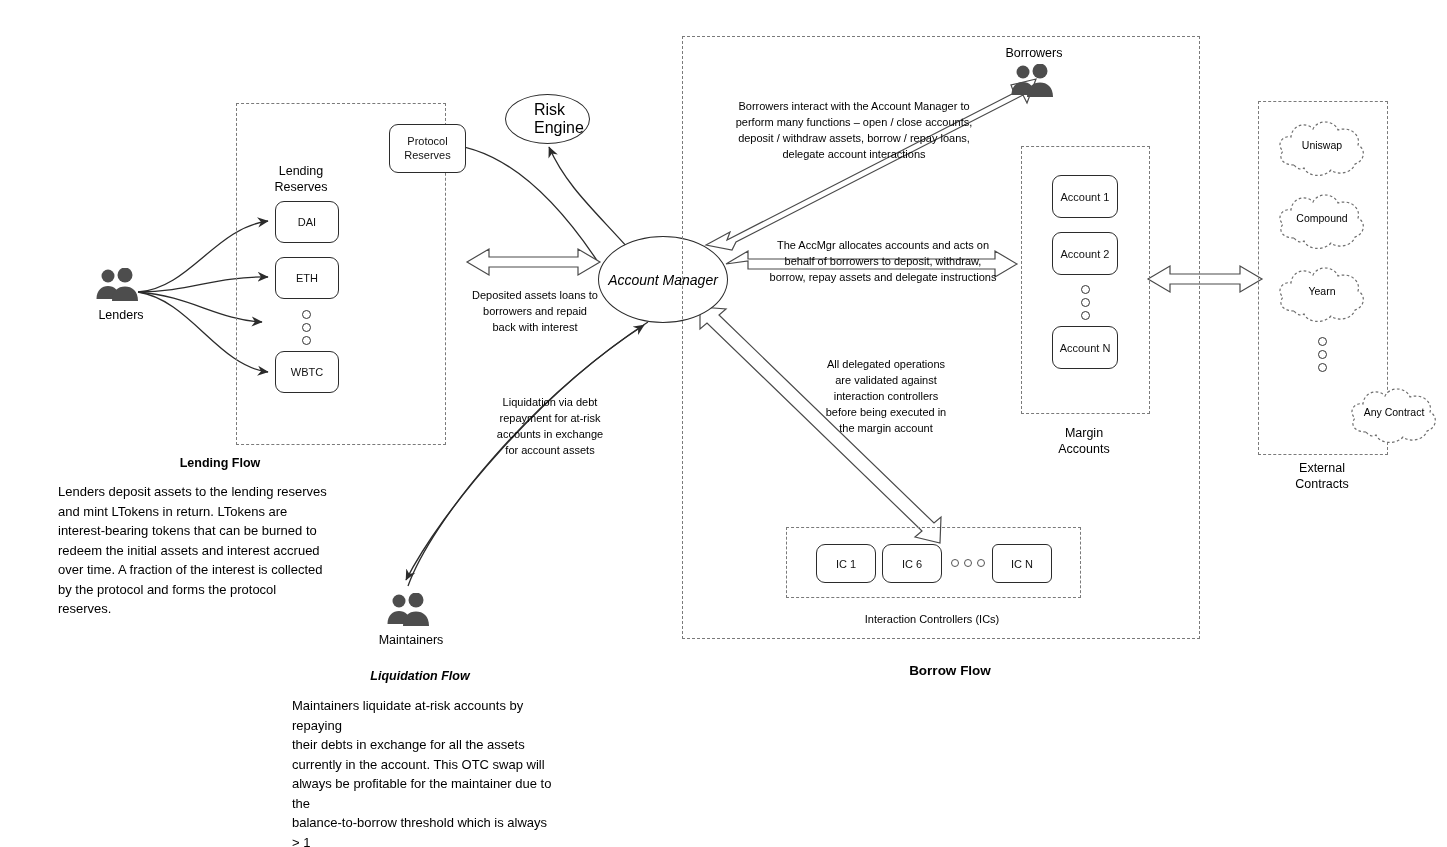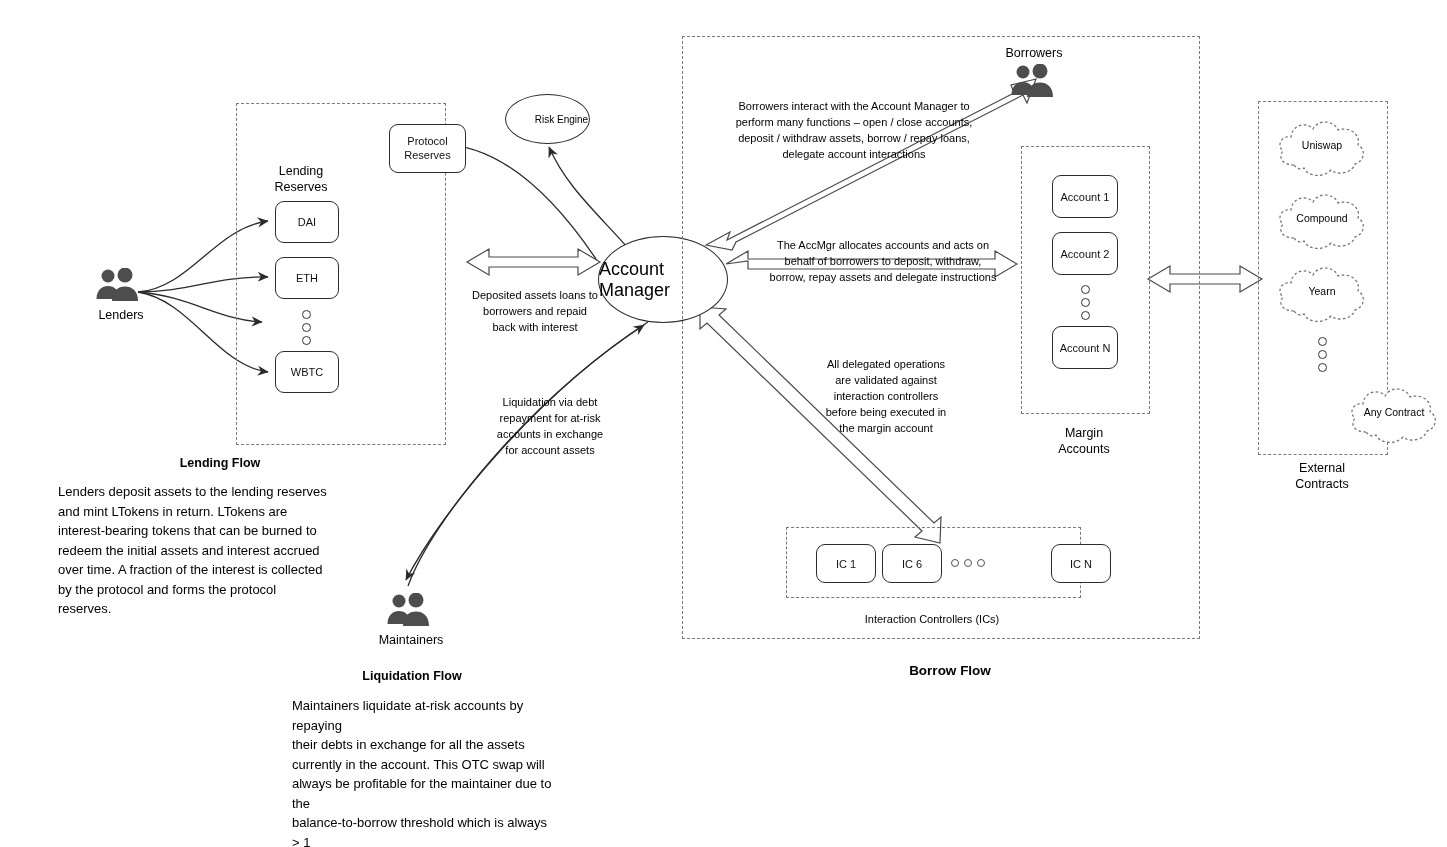--- a/index.html
+++ b/index.html
@@ -111,25 +111,25 @@
 
 <div class="sect-title" style="left:120px;top:456px;width:200px;">Lending Flow</div>
 <div class="para" style="left:58px;top:482px;width:270px;">Lenders deposit assets to the lending reserves
 and mint LTokens in return. LTokens are
 interest-bearing tokens that can be burned to
 redeem the initial assets and interest accrued
 over time. A fraction of the interest is collected
 by the protocol and forms the protocol reserves.</div>
 
 <div class="ellipse" style="left:505px;top:94px;width:83px;height:48px;">
-  <span style="font-size:10px;margin-left:28px;">Risk Engine</span>
+  <span style="font-size:16px;margin-left:28px;">Risk Engine</span>
 </div>
 
 <div class="ellipse" style="left:598px;top:236px;width:128px;height:85px;">
-  <span style="font-size:18px;">Account Manager</span>
+  <span style="font-size:14px;font-style:italic;">Account Manager</span>
 </div>
 
 <div class="annot" style="left:462px;top:288px;width:146px;white-space:pre-line;">Deposited assets loans to
 borrowers and repaid
 back with interest</div>
 
 <div class="annot" style="left:480px;top:395px;width:140px;white-space:pre-line;">Liquidation via debt
 repayment for at-risk
 accounts in exchange
 for account assets</div>
@@ -137,21 +137,21 @@
 <div class="people" style="left:385px;top:593px;width:50px;height:34px;">
   <svg width="50" height="34" viewBox="0 0 50 34" xmlns="http://www.w3.org/2000/svg">
     <circle cx="14" cy="8" r="6.5" fill="#4d4d4d"></circle>
     <path d="M2.5,31 C2.5,22 8,18 14,18 C20,18 25.5,22 25.5,31 Z" fill="#4d4d4d"></path>
     <circle cx="31" cy="7" r="7.5" fill="#4d4d4d"></circle>
     <path d="M18,33 C18,23 24,18.5 31,18.5 C38,18.5 44,23 44,33 Z" fill="#4d4d4d"></path>
   </svg>
 </div>
 <div class="lbl" style="left:365px;top:633px;width:92px;text-align:center;">Maintainers</div>
 
-<div class="sect-title" style="left:312px;top:669px;width:200px;">Liquidation Flow</div>
+<div class="sect-title" style="left:320px;top:669px;width:200px;font-style:italic;">Liquidation Flow</div>
 <div class="para" style="left:292px;top:696px;width:262px;">Maintainers liquidate at-risk accounts by repaying
 their debts in exchange for all the assets
 currently in the account. This OTC swap will
 always be profitable for the maintainer due to the
 balance-to-borrow threshold which is always &gt; 1
 i.e. the protocol will never let the value of assets
 in the account fall below the debt owed.
 Liquidations are performed by the Account
 Manager on behalf of the maintainer.</div>
 
@@ -207,21 +207,21 @@
   <span>IC 1</span>
 </div>
 <div class="node" style="left:882px;top:544px;width:58px;height:37px;">
   <span>IC 6</span>
 </div>
 <div class="dots-h" style="left:951px;top:559px;">
   <span></span>
   <span></span>
   <span></span>
 </div>
-<div class="node" style="left:1051px;top:544px;width:58px;height:37px;">
+<div class="node" style="left:992px;top:544px;width:58px;height:37px;border-radius:6px;">
   <span>IC N</span>
 </div>
 <div class="lbl-sm" style="left:832px;top:612px;width:200px;text-align:center;">Interaction Controllers (ICs)</div>
 
 <div class="sect-title" style="left:850px;top:663px;width:200px;font-size:13.5px;">Borrow Flow</div>
 
 <div class="dashbox" style="left:1258px;top:101px;width:128px;height:352px;"></div>
 
 <div class="abs" style="left:1272px;top:113px;width:100px;height:72px;">
   <svg width="100" height="72" viewBox="0 0 100 72" xmlns="http://www.w3.org/2000/svg">

